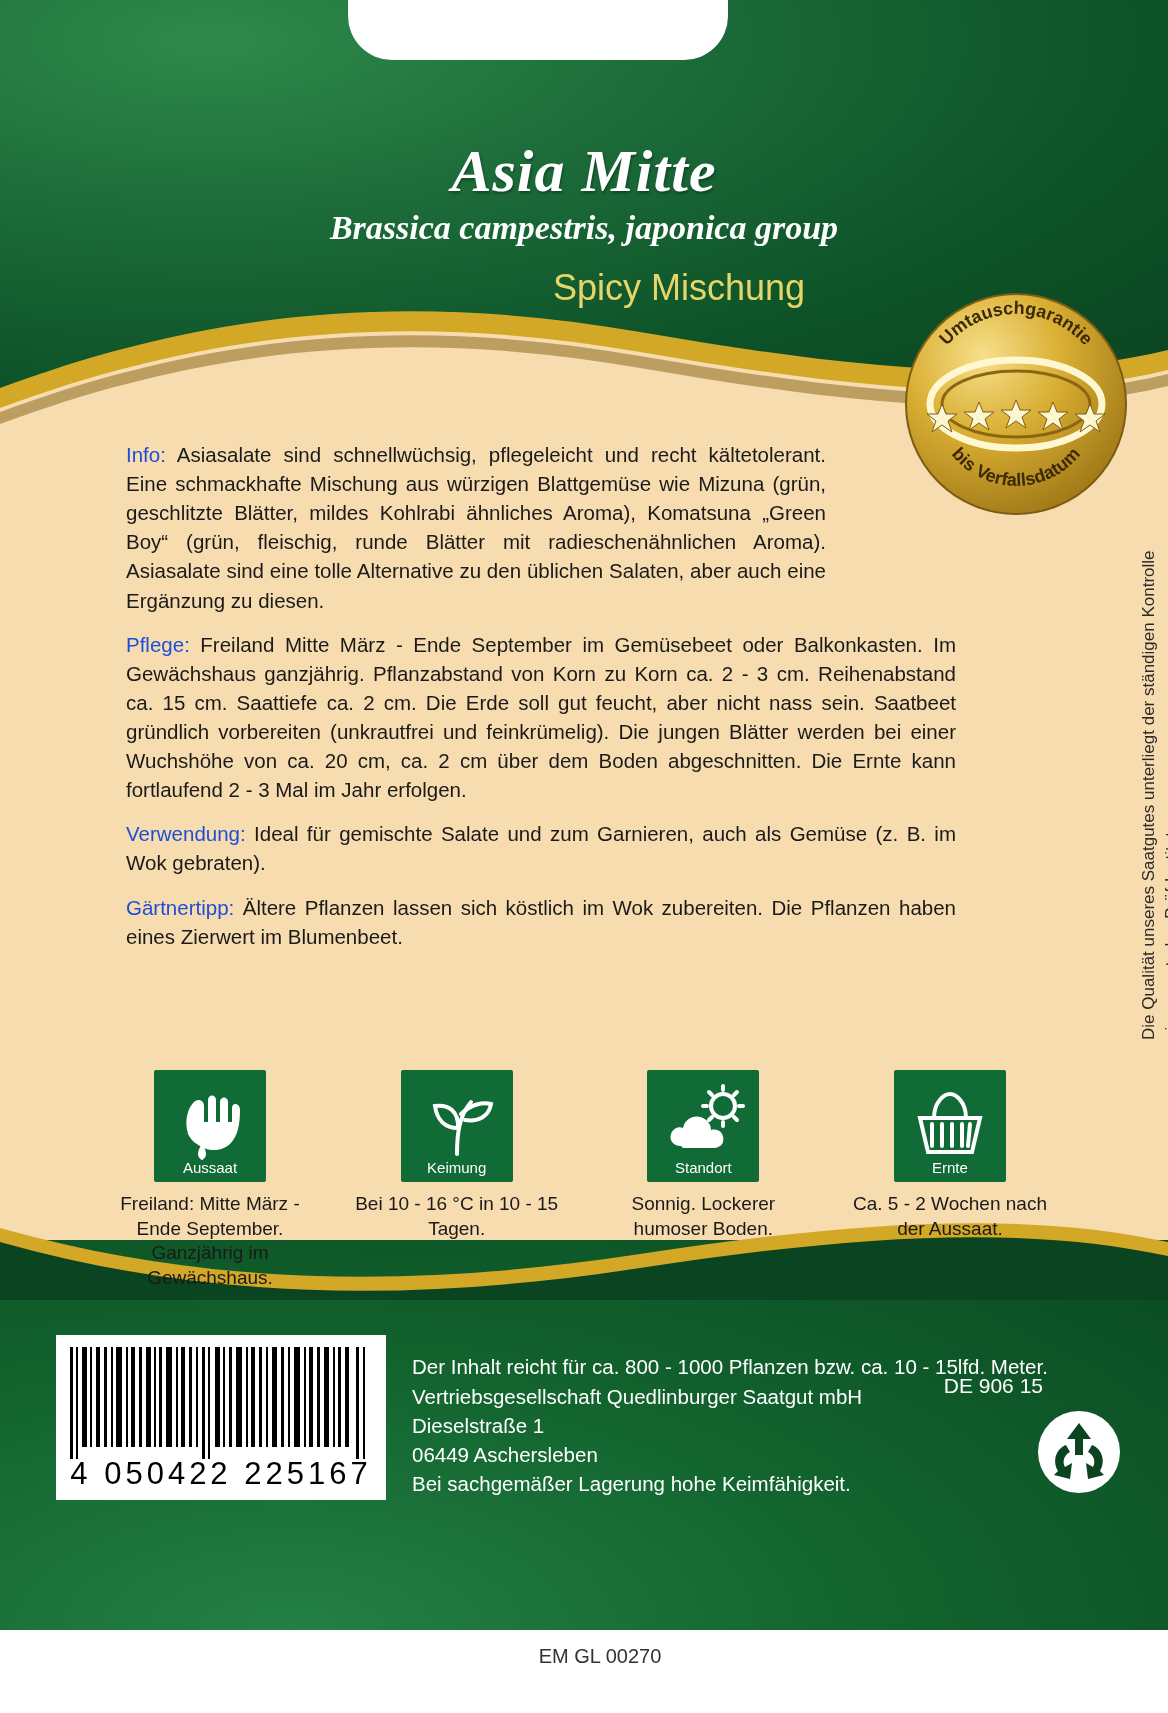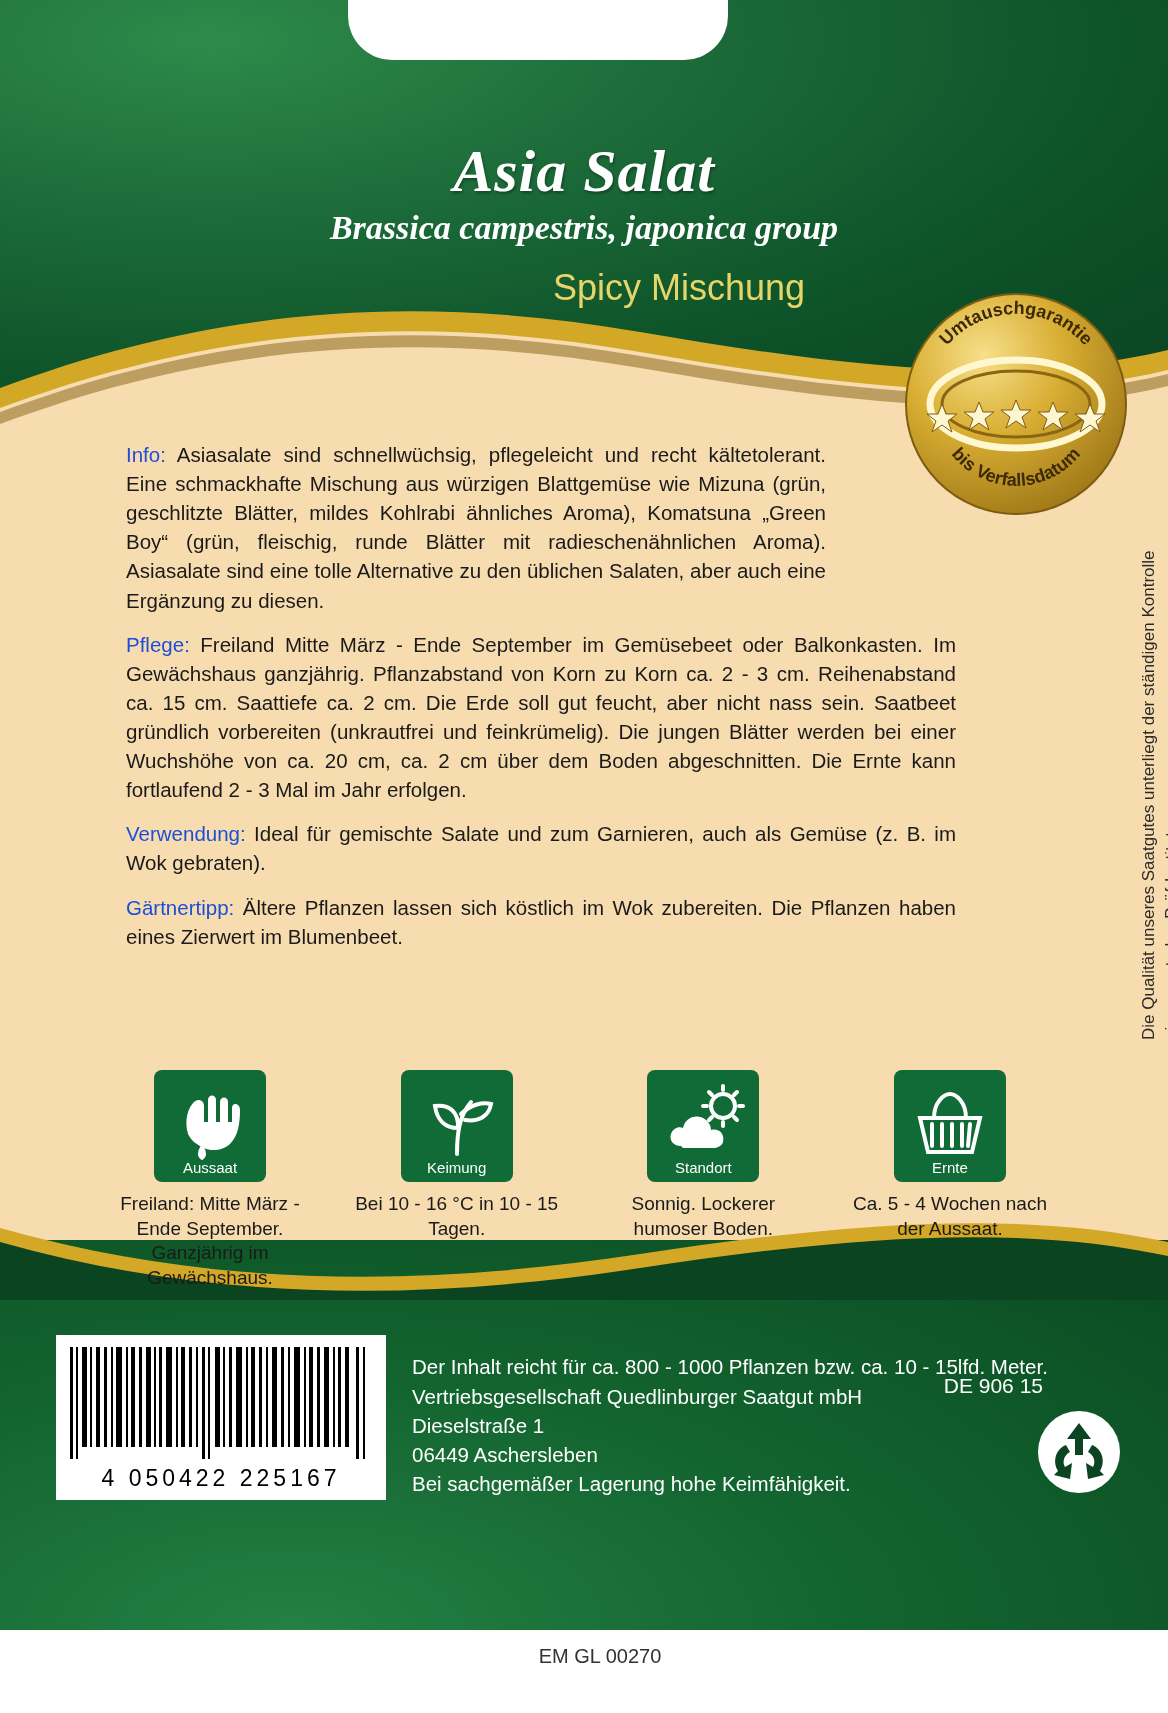--- a/index.html
+++ b/index.html
@@ -157,21 +157,21 @@
   .icon-col {
     width: 220px;
     text-align: center;
   }
   .icon-box {
     width: 112px;
     height: 112px;
     background: #116b36;
     margin: 0 auto;
     position: relative;
-    border-radius: 8px;
+    border-radius: 2px;
   }
   .icon-caption {
     position: absolute;
     left: 0;
     bottom: 6px;
     width: 100%;
     text-align: center;
     color: #ffffff;
     font-size: 15px;
   }
@@ -218,21 +218,21 @@
     width: 306px;
     height: 112px;
   }
   .barcode-digits {
     position: absolute;
     left: 0;
     bottom: 8px;
     width: 100%;
     text-align: center;
     font-family: "Liberation Sans", sans-serif;
-    font-size: 23px;
+    font-size: 31px;
     letter-spacing: 4px;
     color: #000;
   }
 
   .footer-text {
     position: absolute;
     left: 412px;
     bottom: 132px;
     width: 660px;
     color: #ffffff;
@@ -277,21 +277,21 @@
 
   <svg class="header-wave" viewBox="0 0 1168 150" preserveAspectRatio="none">
     <path d="M0,96 C230,10 430,4 640,40 C840,74 1010,96 1168,58 L1168,150 L0,150 Z" fill="#f7dcb0"></path>
     <path d="M0,88 C230,2 430,-4 640,32 C840,66 1010,88 1168,50 L1168,70 C1010,108 840,86 640,52 C430,16 230,22 0,108 Z" fill="#d4a827"></path>
     <path d="M0,112 C230,26 430,20 640,56 C840,90 1010,112 1168,74 L1168,86 C1010,124 840,102 640,68 C430,32 230,38 0,124 Z" fill="#8c6b1f" opacity="0.55"></path>
   </svg>
 
   <div class="hang-hole"></div>
 
   <div class="title-block">
-    <div class="title-main">Asia Salat</div>
+    <div class="title-main">Asia Mitte</div>
     <div class="title-latin">Brassica campestris, japonica group</div>
     <div class="title-variety">Spicy Mischung</div>
   </div>
 
   <svg class="seal" viewBox="0 0 228 228">
     <defs>
       <radialGradient id="gseal" cx="35%" cy="28%" r="80%">
         <stop offset="0%" stop-color="#f7e08a"></stop>
         <stop offset="45%" stop-color="#d9ae33"></stop>
         <stop offset="100%" stop-color="#9c7516"></stop>
@@ -382,21 +382,21 @@
       <div class="icon-box">
         <svg viewBox="0 0 112 112" width="112" height="112">
           <g fill="none" stroke="#ffffff" stroke-width="4" stroke-linecap="round">
             <path d="M26,48 L86,48 L78,82 L34,82 Z"></path>
             <path d="M40,48 C40,32 50,24 56,24 C62,24 72,32 72,48"></path>
             <path d="M38,54 L38,76 M48,54 L48,76 M58,54 L58,76 M68,54 L68,76 M76,54 L74,76"></path>
           </g>
         </svg>
         <div class="icon-caption">Ernte</div>
       </div>
-      <div class="icon-desc">Ca. 5 - 4 Wochen nach der Aussaat.</div>
+      <div class="icon-desc">Ca. 5 - 2 Wochen nach der Aussaat.</div>
     </div>
 
   </div>
 
   <div class="footer-green"></div>
   <svg class="footer-wave" viewBox="0 0 1168 120" preserveAspectRatio="none">
     <path d="M0,58 C220,120 430,116 640,84 C850,52 1020,40 1168,72 L1168,120 L0,120 Z" fill="#0a4421"></path>
     <path d="M0,48 C220,110 430,106 640,74 C850,42 1020,30 1168,62 L1168,76 C1020,44 850,56 640,88 C430,120 220,124 0,62 Z" fill="#d4a827"></path>
   </svg>
 

